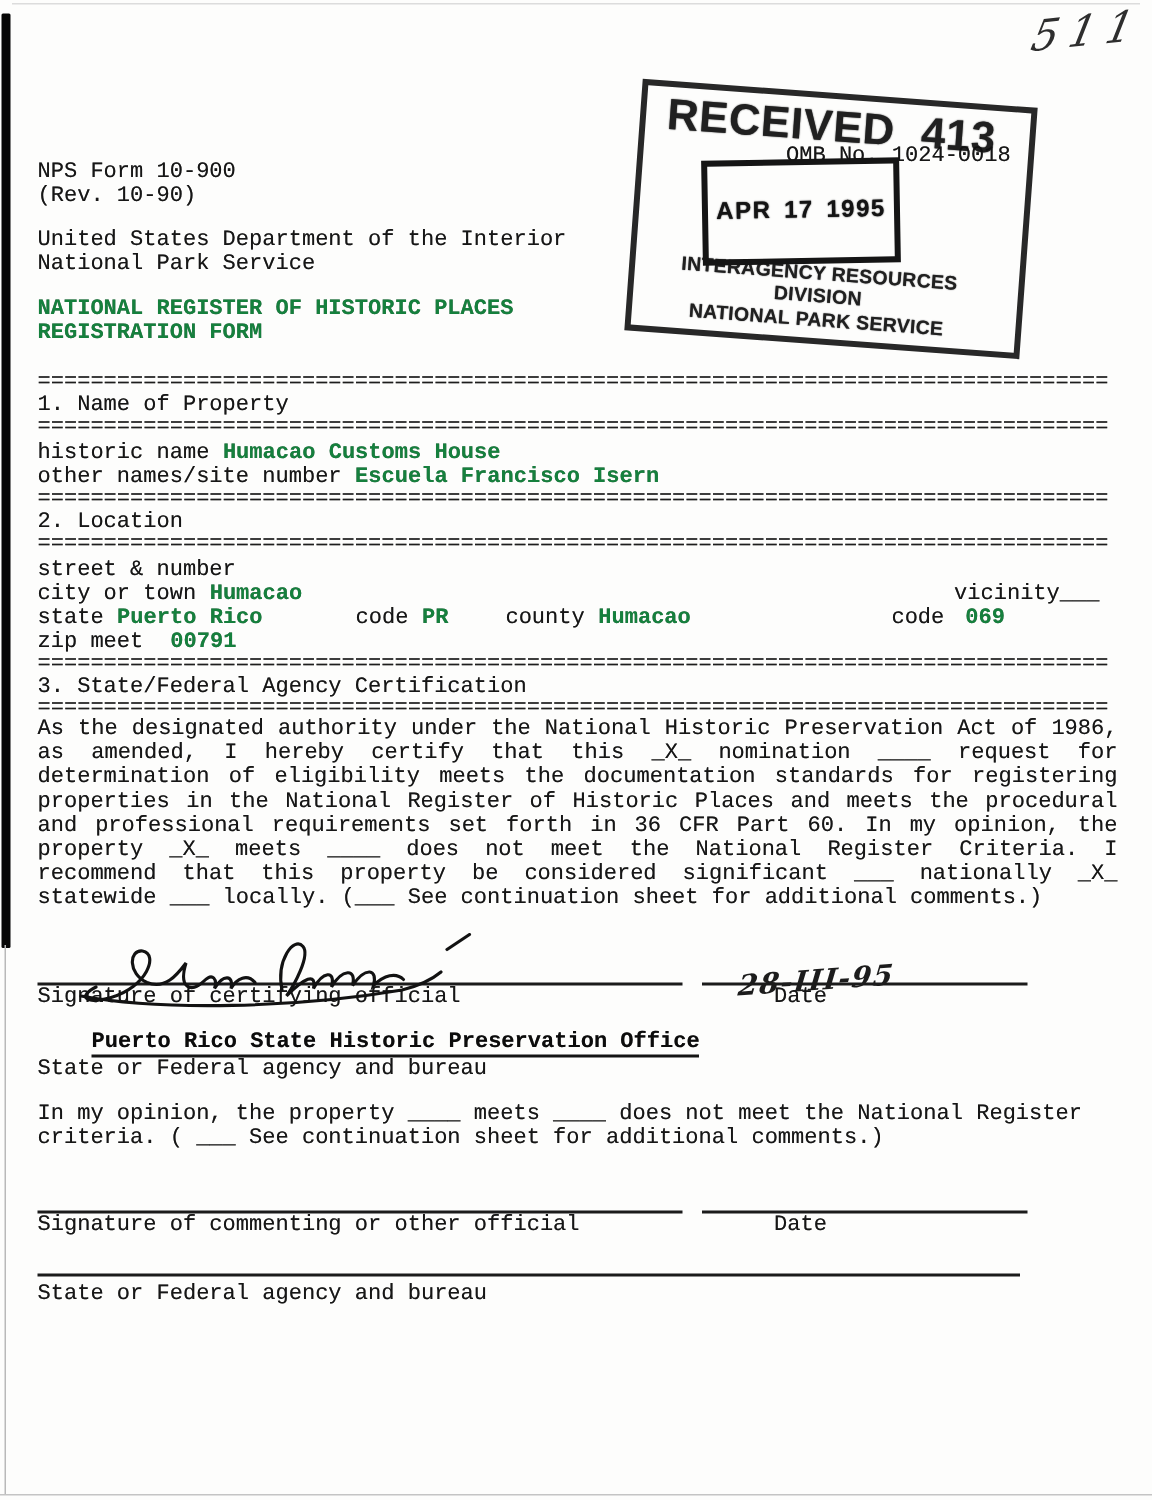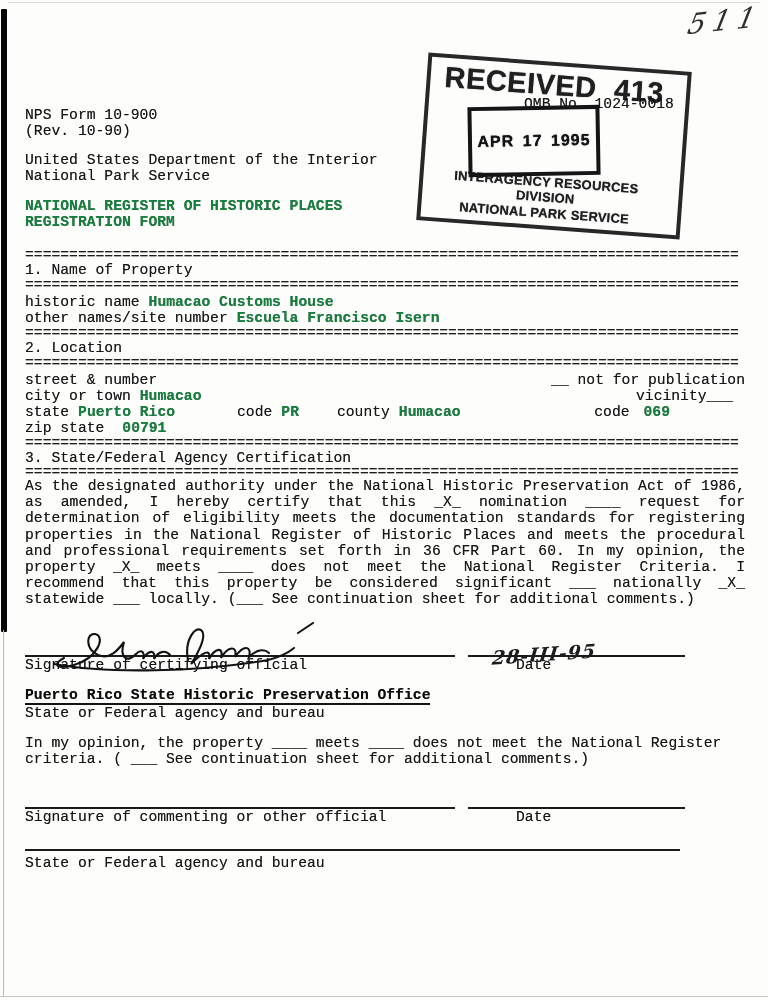--- a/index.html
+++ b/index.html
@@ -18,21 +18,21 @@
   .vic{margin-right:12px;} .ccode{margin-right:75px;}
   .pline{line-height:16.2px;text-align:justify;text-align-last:justify;}
   .pline.last{text-align-last:left;}
   .sigrow{display:flex;margin-top:47px;} .sigrow.second{margin-top:40px;}
   .l-sig{width:430px;height:0;border-top:2px solid #1b1b1b;}
   .l-date{width:217px;margin-left:13px;height:0;border-top:2px solid #1b1b1b;}
   .l-agency{width:655px;height:0;border-top:2px solid #1b1b1b;margin-top:24px;}
   .siglabels{display:flex;margin-top:0;line-height:16px;gap:48px;}
   .slab{width:443px;}
   .shpo{display:inline-block;font-weight:bold;color:#0c0c0c;border-bottom:2px solid #141414;
-        line-height:16px;margin-top:14px;padding-bottom:0;}
+        line-height:16px;margin-top:14px;padding-bottom:0;margin-left:36px;}
   .agency-lab{line-height:16px;}
   .opinion{margin-top:14px;}
   
   .abs{position:absolute;}
   .edge-bar{left:1px;top:9px;width:6px;height:623px;background:#060606;border-radius:1px;}
   .edge-left{left:3px;top:630px;width:1px;height:366px;background:#b9b9b9;}
   .edge-bottom{left:0;top:996px;width:768px;height:1px;background:#c4c4c4;}
   .edge-top{left:8px;top:2px;width:752px;height:1px;background:#dcdcdc;}
   .hand-num{left:688px;top:4px;font-family:"DejaVu Serif",serif;font-style:italic;font-size:28px;
             letter-spacing:7px;color:#2e2e2e;transform:rotate(-6deg) skewX(-18deg);text-shadow:none;}
@@ -109,40 +109,39 @@
     <span>other names/site number</span><span class="b ml9">Escuela Francisco Isern</span>
   </div>
 
   <div class="sep">=================================================================================</div>
   <div class="ln">2. Location</div>
   <div class="sep">=================================================================================</div>
 
   <div class="ln flex mt2">
     <span>street &amp; number</span>
     <span class="sp"></span>
-    <span>__ not for publication</span>
   </div>
   <div class="ln flex">
     <span>city or town</span>
       <span class="b ml9">Humacao</span>
     <span class="sp"></span>
     <span class="vic">vicinity___</span>
   </div>
   <div class="ln flex">
     <span>state</span>
       <span class="b ml9">Puerto Rico</span>
     <span class="ml62">code</span>
       <span class="b ml9">PR</span>
     <span class="ml38">county</span>
       <span class="b ml9">Humacao</span>
     <span class="sp"></span>
     <span class="ccode"><span>code</span><span class="b ml14">069</span></span>
   </div>
   <div class="ln">
-    <span>zip state</span><span class="b ml18">00791</span>
+    <span>zip meet</span><span class="b ml18">00791</span>
   </div>
 
   <div class="sep">=================================================================================</div>
   <div class="ln">3. State/Federal Agency Certification</div>
   <div class="sep short">=================================================================================</div>
 
   <div>
     <div class="pline">As the designated authority under the National Historic Preservation Act of 1986,</div>
     <div class="pline">as amended, I hereby certify that this _X_ nomination ____ request for</div>
     <div class="pline">determination of eligibility meets the documentation standards for registering</div>

